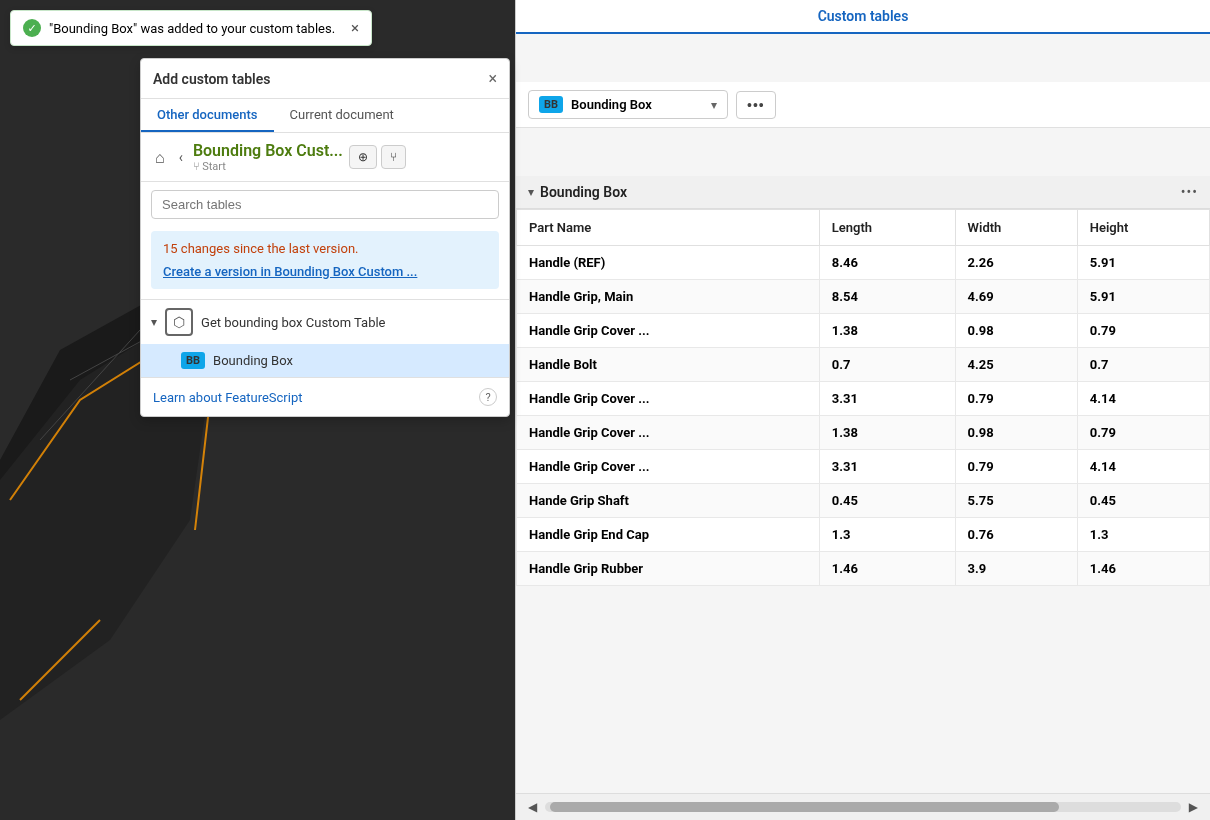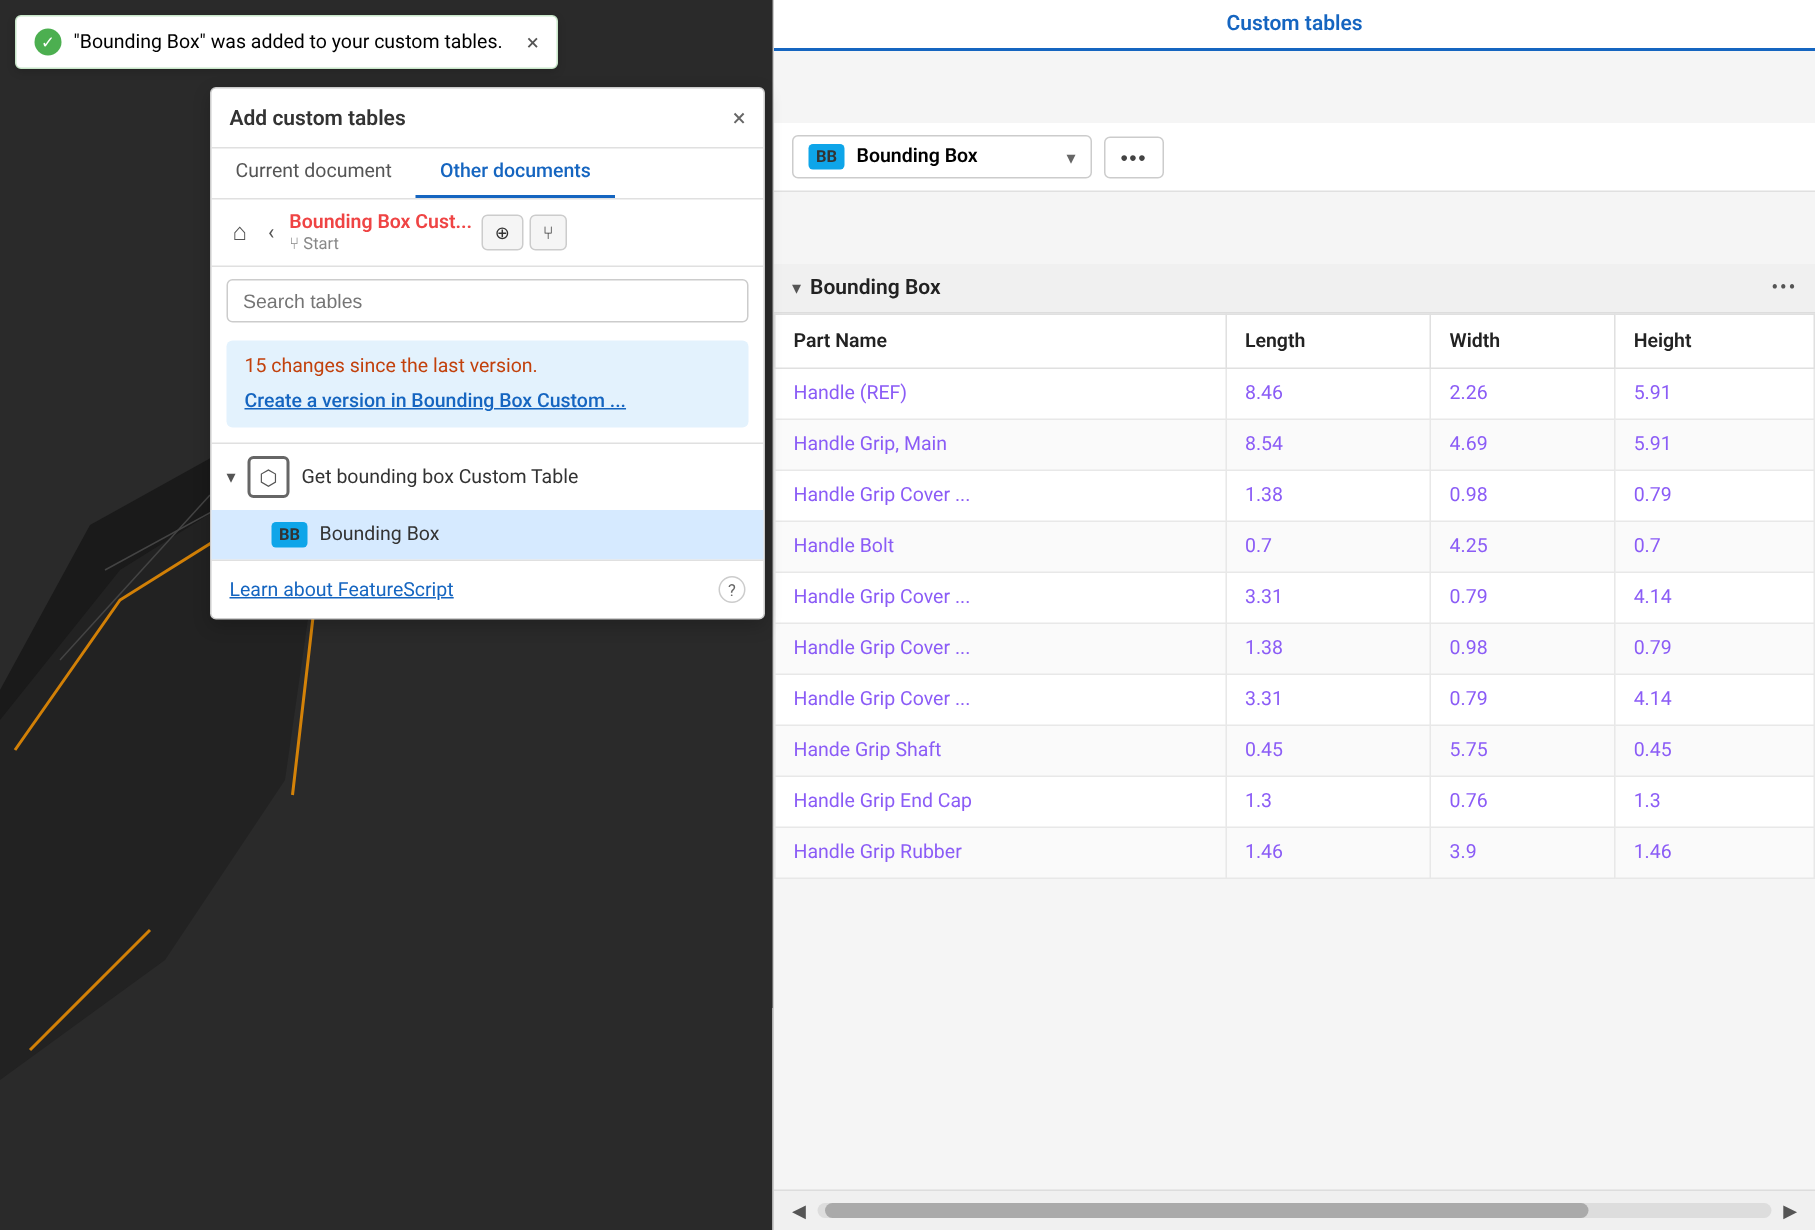--- a/index.html
+++ b/index.html
@@ -129,23 +129,23 @@
       font-size: 16px;
       padding: 4px;
     }
     .nav-back-btn {
       cursor: pointer;
       color: #555;
       font-size: 14px;
       padding: 4px;
     }
     .nav-title {
-      font-size: 13px;
+      font-size: 16px;
       font-weight: 600;
-      color: #ef4444;
+      color: #4d7c0f;
       flex: 1;
     }
     .nav-subtitle {
       font-size: 11px;
       color: #888;
     }
     .nav-title-group {
       display: flex;
       flex-direction: column;
     }
@@ -256,21 +256,20 @@
       padding: 10px 12px;
       border-top: 1px solid #e0e0e0;
       display: flex;
       align-items: center;
       gap: 6px;
     }
     .footer-link {
       color: #1565c0;
       cursor: pointer;
       font-size: 13px;
-      text-decoration: underline;
     }
     .footer-help {
       margin-left: auto;
       width: 18px;
       height: 18px;
       border: 1px solid #ccc;
       border-radius: 50%;
       display: flex;
       align-items: center;
       justify-content: center;
@@ -385,22 +384,23 @@
       text-align: left;
       font-weight: 600;
       font-size: 13px;
       color: #222;
       margin-left: 31px;
     }
     .data-table td {
       border: 1px solid #e8e8e8;
       padding: 9px 12px;
       font-size: 13px;
-      color: #8b5cf6;
-      background: #fff;
+      color: #000000;
+      background: #fff;
+      font-weight: bold;
     }
     .data-table tr:nth-child(even) td {
       background: #fafafa;
     }
 
     
     .scrollbar-row {
       display: flex;
       align-items: center;
       padding: 4px 8px;
@@ -467,22 +467,22 @@
     </svg>
 
     <div class="add-panel">
 
       <div class="add-panel-header">
         <span class="add-panel-title">Add custom tables</span>
         <span class="add-panel-close">×</span>
       </div>
 
       <div class="add-panel-tabs">
+        <div class="add-panel-tab active">Other documents</div>
         <div class="add-panel-tab">Current document</div>
-        <div class="add-panel-tab active">Other documents</div>
       </div>
 
       <div class="add-panel-nav">
         <span class="nav-home-btn">⌂</span>
         <span class="nav-back-btn">‹</span>
         <div class="nav-title-group">
           <span class="nav-title">Bounding Box Cust...</span>
           <span class="nav-subtitle">⑂ Start</span>
         </div>
         <div class="nav-actions">

